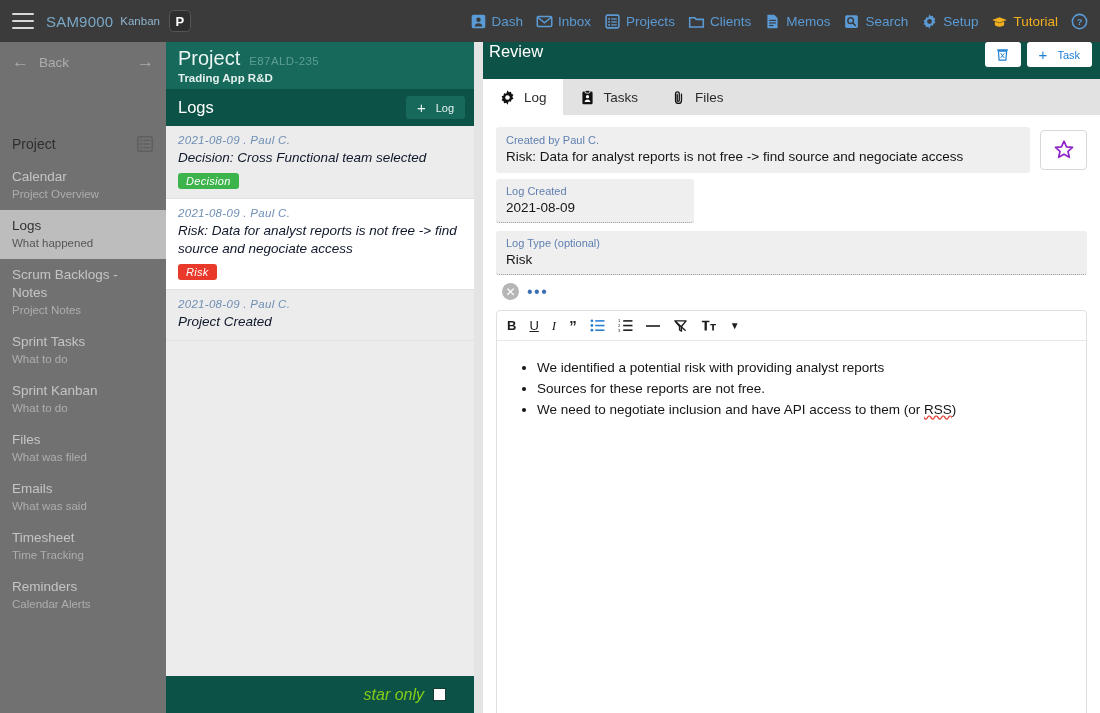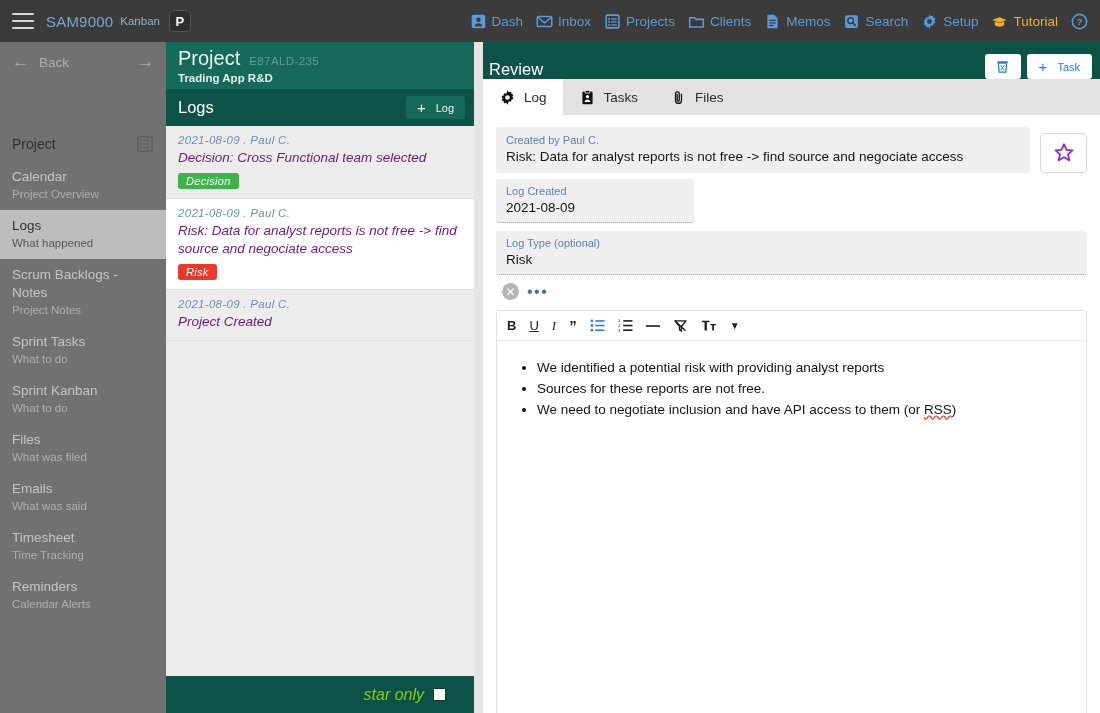--- a/index.html
+++ b/index.html
@@ -75,61 +75,61 @@
     margin-left: auto; background: #17695c; border: none; border-radius: 3px;
     color: #eaf5f2; font-size: 11px; height: 23px; padding: 0 11px;
     display: flex; align-items: center; gap: 10px; cursor: pointer;
   }
   .btn-log .plus { font-size: 15px; line-height: 1; }
   .log-list { height: 560px; overflow: hidden; background: #ececec; }
   .log-entry { padding: 8px 12px 9px 12px; border-bottom: 1px solid #e0e0e0; cursor: pointer; font-style: italic; }
   .log-entry.sel { background: #ffffff; }
   .log-entry.alt { background: #ececec; }
   .log-meta { color: #6f8fb5; font-size: 11.5px; letter-spacing: .3px; }
-  .log-title { color: #701a75; font-size: 13.5px; line-height: 18px; margin-top: 3px; }
+  .log-title { color: #0f172a; font-size: 13.5px; line-height: 18px; margin-top: 3px; }
   .tag {
     display: inline-block; margin-top: 6px; padding: 2px 8px; border-radius: 3px;
     color: #fff; font-size: 11px; letter-spacing: .3px;
   }
   .tag.decision { background: #3cb44b; }
   .tag.risk { background: #e8392a; }
   .logs-footer {
     position: absolute; left: 0; bottom: 0; width: 308px; height: 37px;
     background: #0d5247; display: flex; align-items: center; justify-content: flex-end;
     padding-right: 28px; gap: 9px;
   }
   .logs-footer .sl { color: #84cc16; font-size: 16px; font-style: italic; }
   .chk { width: 13px; height: 13px; background: #fff; border: 1px solid #143a33; }
 
   
   .gutter { position: absolute; left: 474px; top: 42px; width: 9px; height: 671px; background: #e4e4e4; }
   .review { position: absolute; left: 483px; top: 42px; width: 617px; height: 671px; background: #fff; }
   .review-bar {
-    height: 37px; background: #0d5247; display: flex; align-items: flex-end; padding: 0 8px 0 6px;
+    height: 37px; background: #0d5247; display: flex; align-items: flex-start; padding: 0 8px 0 6px;
   }
   .review-bar .rt { color: #fff; font-size: 16.5px; }
   .rbtns { margin-left: auto; display: flex; gap: 6px; }
   .rbtn {
     background: #fff; border: none; border-radius: 3px; height: 25px;
     display: flex; align-items: center; justify-content: center; cursor: pointer;
     color: #1e7fd4;
   }
   .rbtn.trash { width: 36px; }
   .rbtn.task { padding: 0 12px; gap: 10px; font-size: 11px; }
   .rbtn.task .plus { font-size: 15px; line-height: 1; }
 
   .tabs { height: 36px; background: #e2e2e2; display: flex; align-items: stretch; }
   .tab {
     display: flex; align-items: center; gap: 8px; padding: 0 16px;
     font-size: 13.5px; color: #2b2b2b; cursor: pointer;
   }
   .tab.active { background: #ffffff; }
 
   .detail { padding: 12px 13px 0 13px; }
-  .row1 { display: flex; gap: 10px; align-items: flex-end; }
+  .row1 { display: flex; gap: 10px; align-items: center; }
   .field-main {
     flex: 1; background: #efefef; border-radius: 3px; padding: 7px 10px 9px 10px;
   }
   .f-label { color: #5f7fb0; font-size: 11px; }
   .f-value { color: #151515; font-size: 13.5px; margin-top: 3px; }
   .starbox {
     width: 47px; height: 40px; background: #fff; border: 1px solid #d8d8d8;
     border-radius: 4px; display: flex; align-items: center; justify-content: center;
     cursor: pointer;
   }

